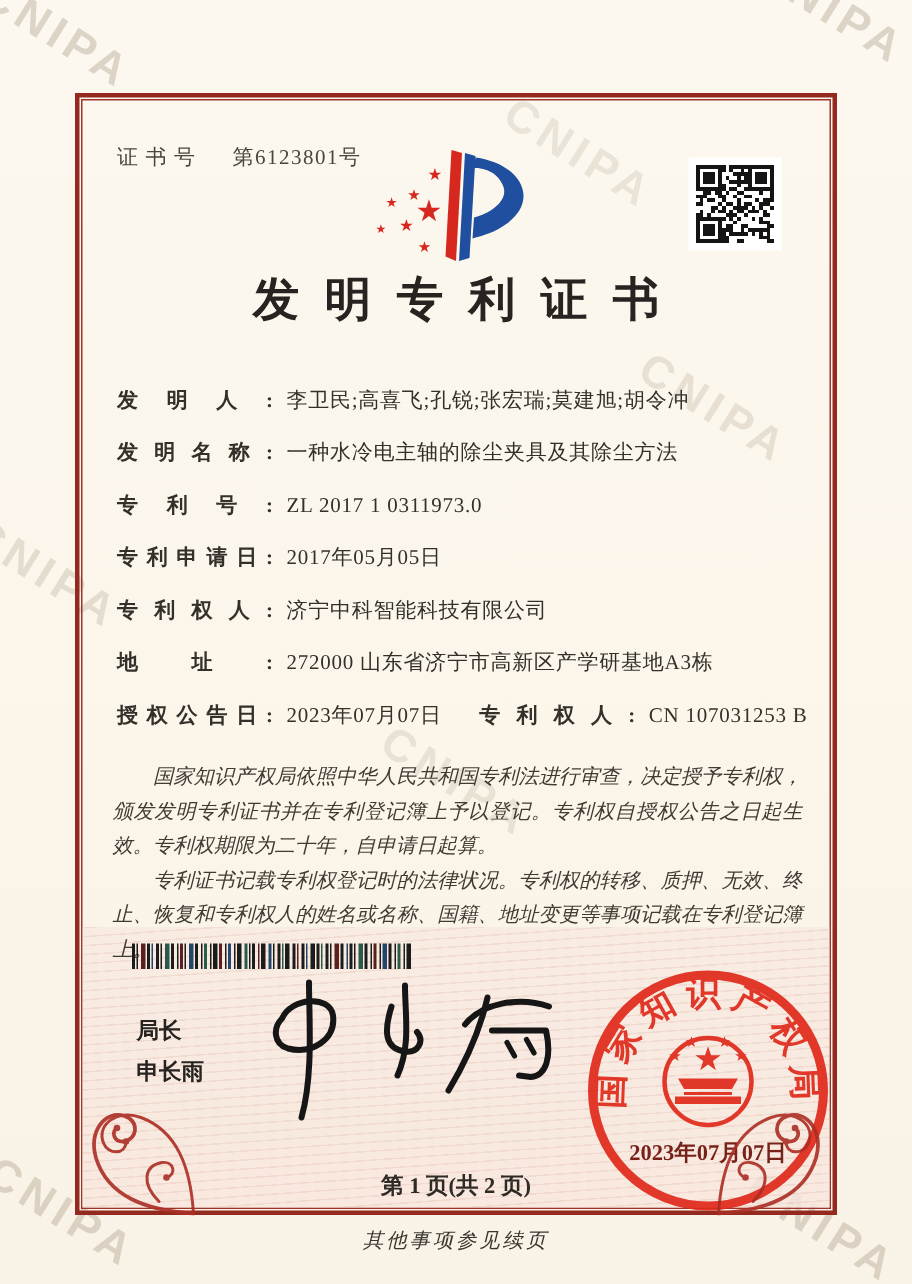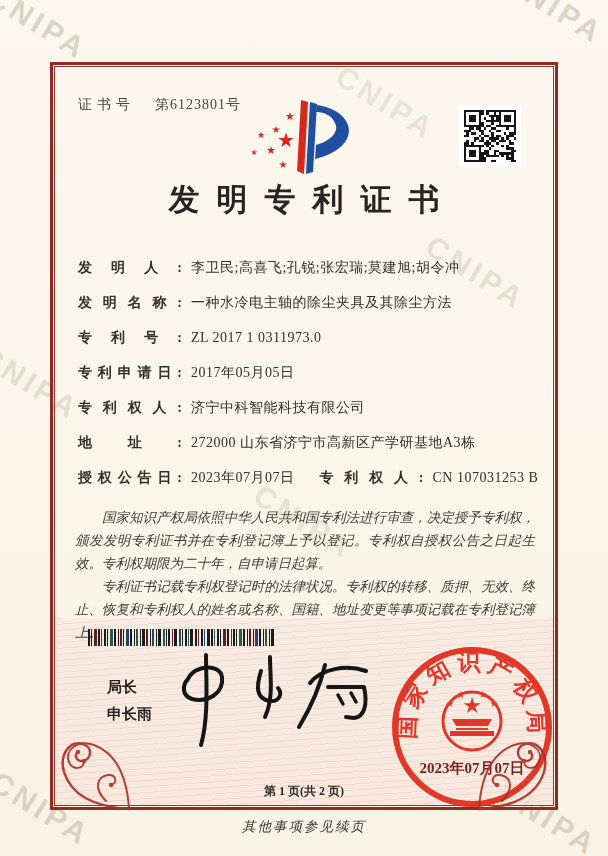--- a/index.html
+++ b/index.html
@@ -59,30 +59,30 @@
     position:absolute; left:22px; right:20px; top:441px;
     font-size:13.5px; line-height:23px; text-align:justify; color:#3f3a32;
     font-style:italic;
   }
   .body-text p { text-indent:2em; }
   .barcode {
     position:absolute; left:35px; top:564px; width:186px; height:17px;
     font-size:0; white-space:nowrap;
   }
   .barcode span { display:inline-block; height:100%; }
-  .officer { position:absolute; left:54px; top:610px; font-size:15px; font-weight:bold;
-    font-family:Liberation Mono, monospace; color:#262320; line-height:27px; }
+  .officer { position:absolute; left:38px; top:610px; font-size:15px; font-weight:bold;
+    font-family:Liberation Serif, serif; color:#262320; line-height:27px; }
   .sig { position:absolute; left:105px; top:580px; width:235px; height:115px; }
   .seal { position:absolute; left:333px; top:576px; width:172px; height:172px; opacity:0.93; }
   .flourish { position:absolute; width:84px; height:84px; bottom:-5px; }
   .flourish.left { left:-5px; }
   .flourish.right { right:-5px; transform:scaleX(-1); }
   .page-info {
     position:absolute; left:0; right:0; bottom:7px; text-align:center;
-    font-size:12px; font-weight:bold; color:#2e2b26;
+    font-size:15px; font-weight:bold; color:#2e2b26;
   }
   .continuation {
     position:absolute; left:0; right:0; top:818px; text-align:center;
     font-size:13.5px; letter-spacing:2px; color:#3a362f; z-index:3; font-style:italic;
   }
 </style>
 </head>
 <body>
 
 <div id="page">

